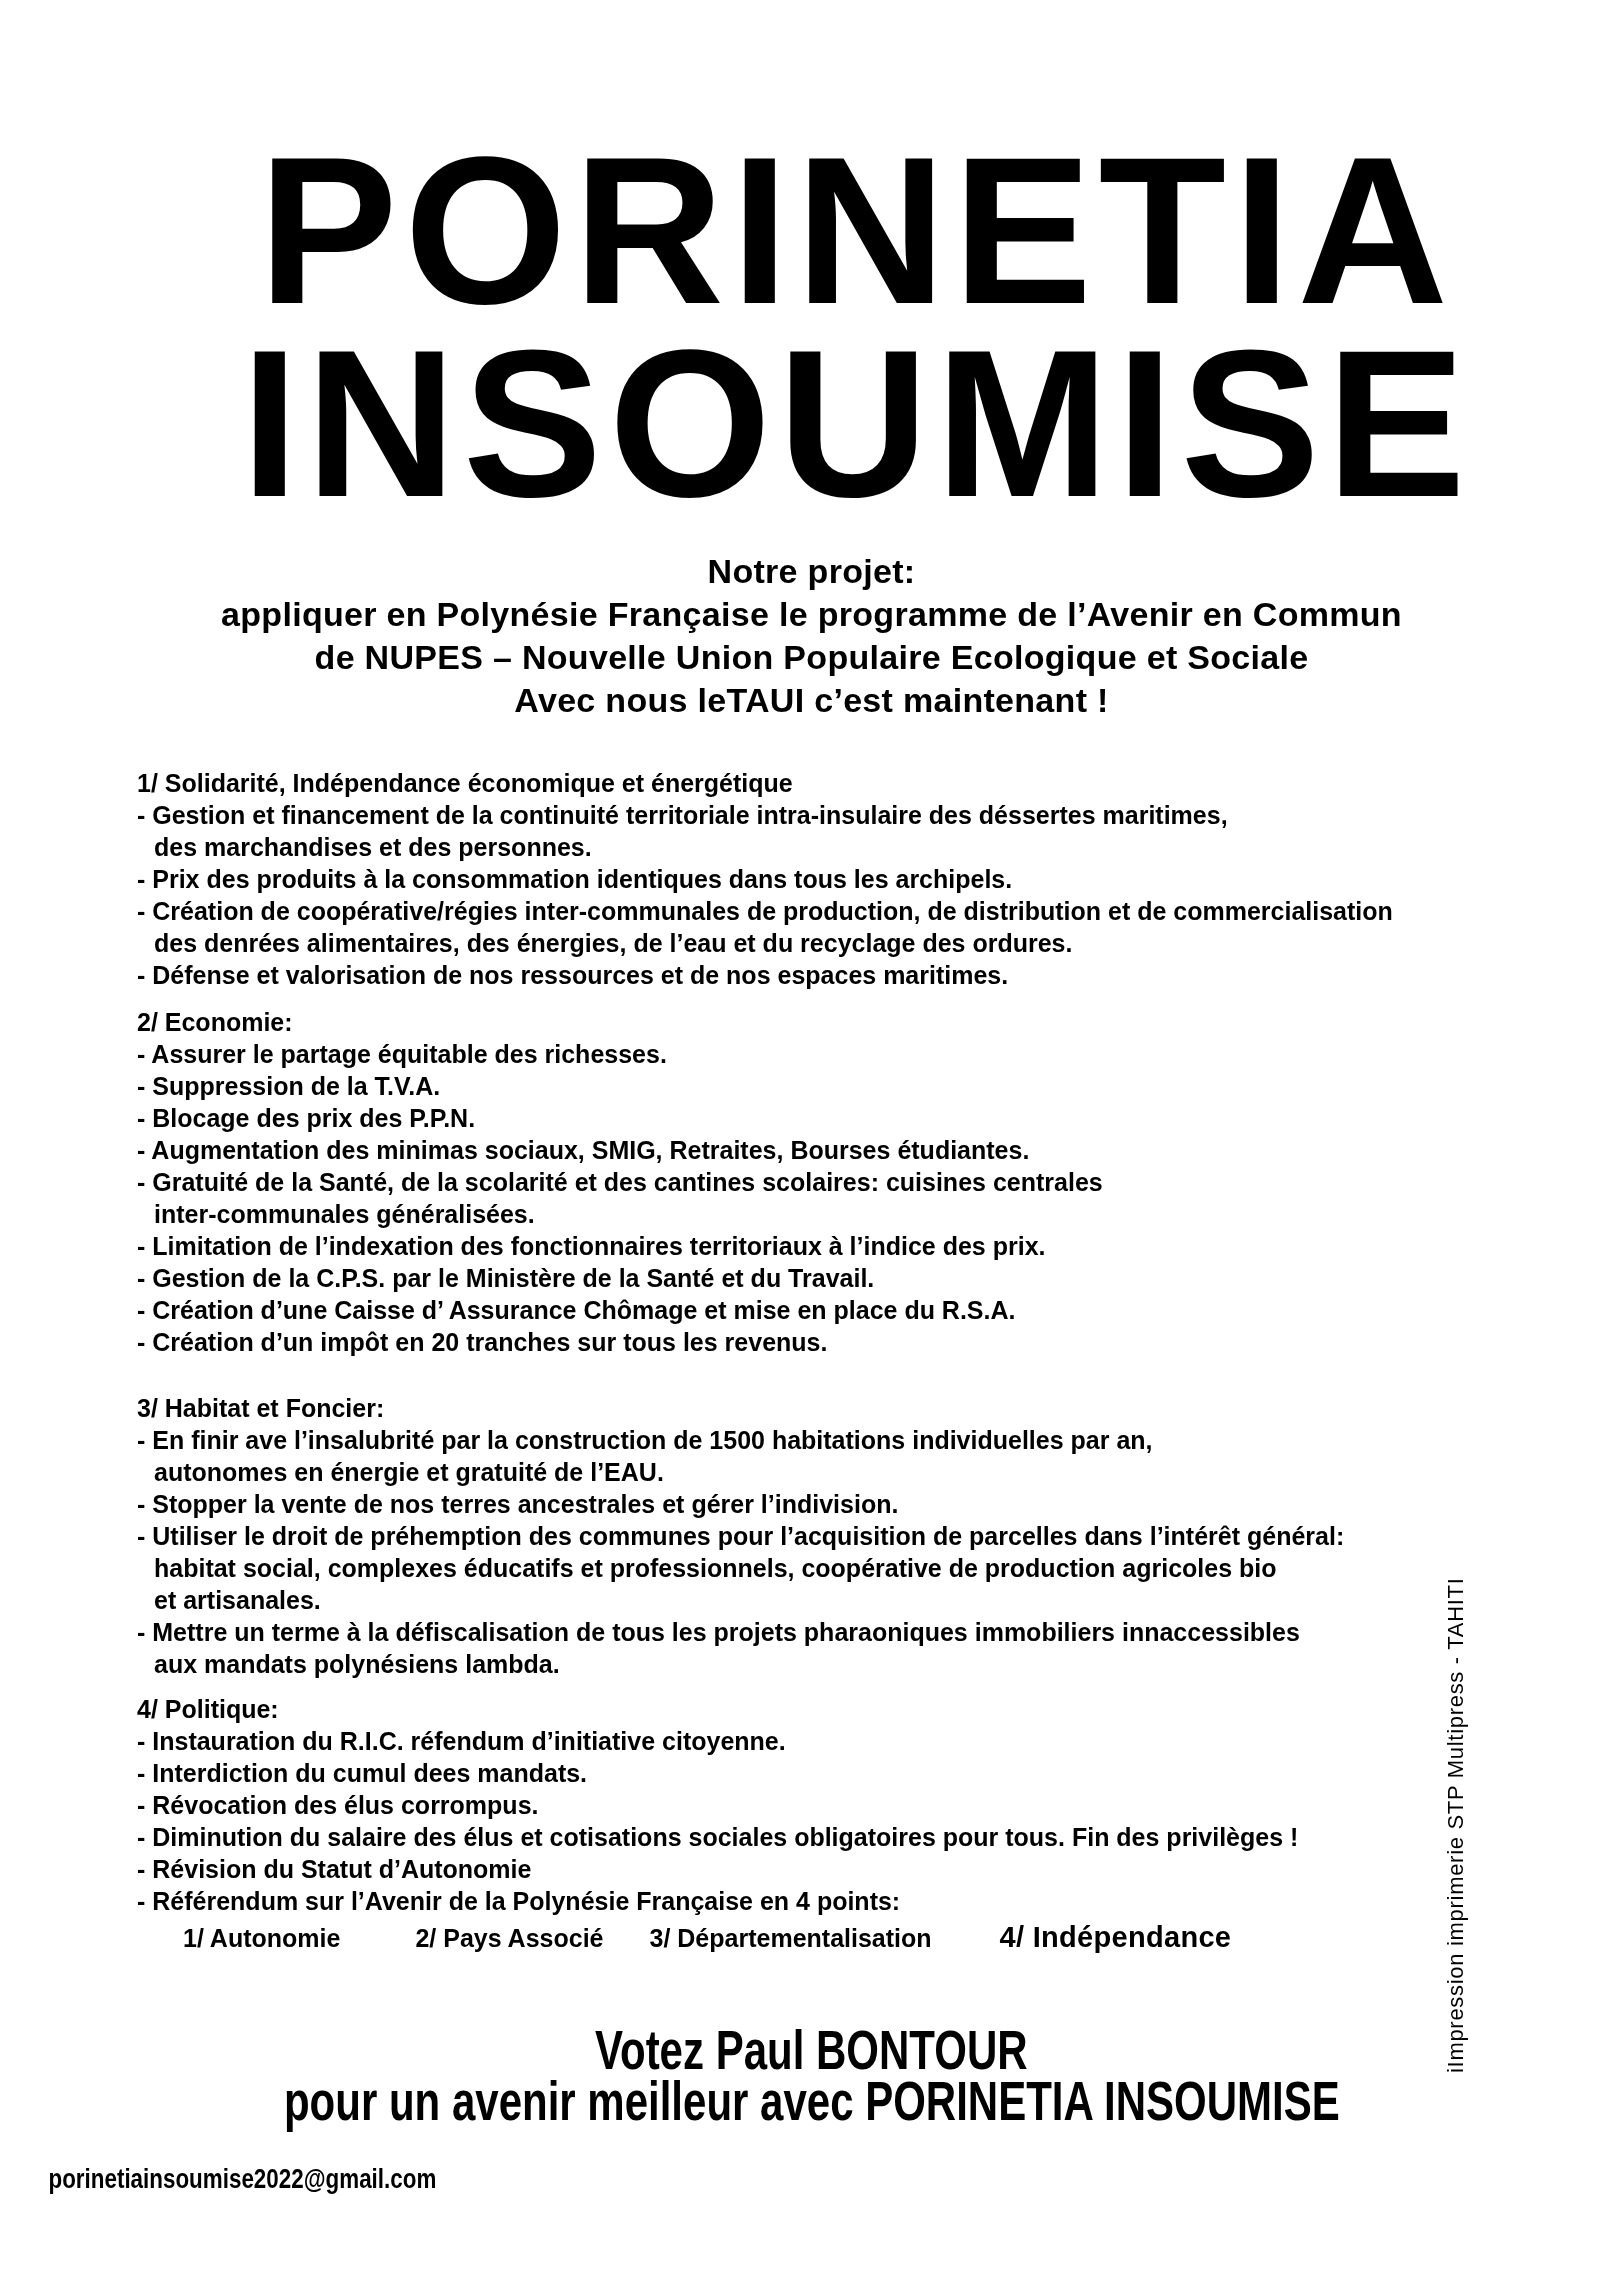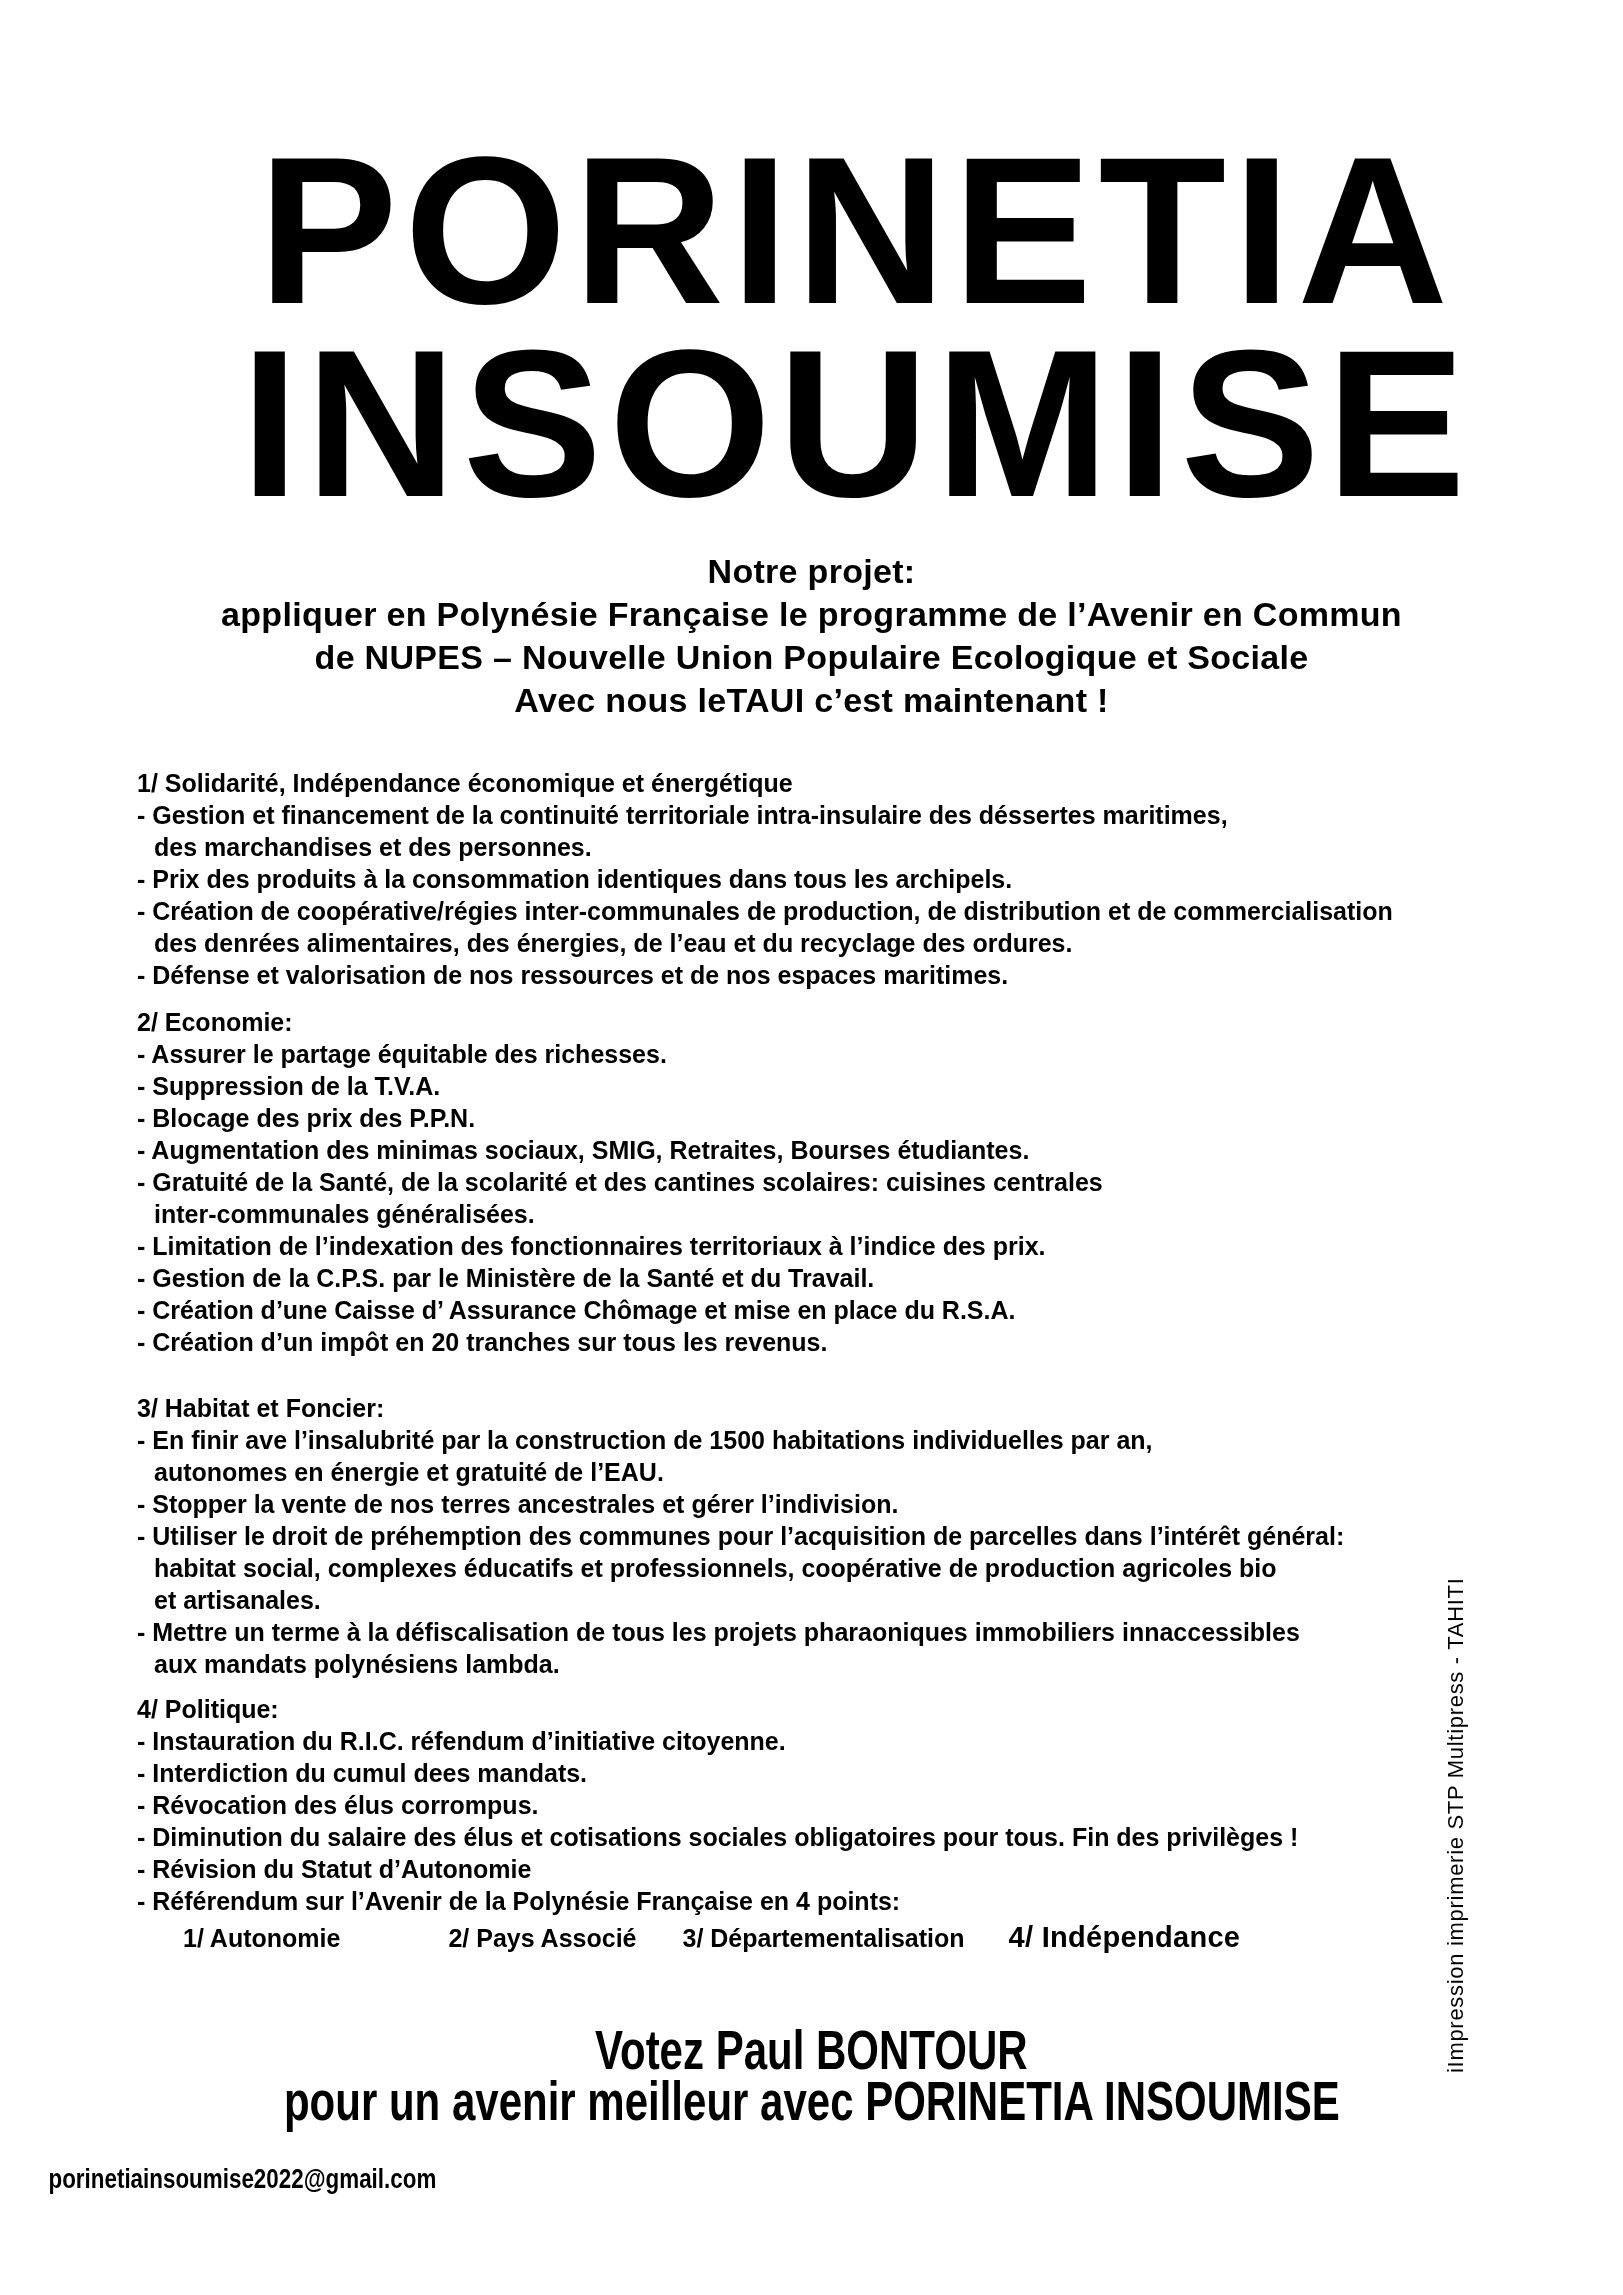--- a/index.html
+++ b/index.html
@@ -37,23 +37,23 @@
   #sec-1{top:767px;}
   #sec-2{top:1006px;}
   #sec-3{top:1392px;}
   #sec-4{top:1693px;}
 
   
   .options{
     display:flex;align-items:baseline;
     padding-left:46px;margin-top:3.9px;
   }
-  .opt-1{margin-right:108px;}
+  .opt-1{margin-right:75px;}
   .opt-2{margin-right:46px;}
-  .opt-3{margin-right:44px;}
+  .opt-3{margin-right:68px;}
   .opt-4{font-size:29px;letter-spacing:0.3px;}
 
   
   #votez{
     top:2024px;left:0;width:1623px;
     text-align:center;font-weight:bold;
     font-size:56px;line-height:51px;
   }
   .squeeze{
     display:inline-block;white-space:nowrap;

